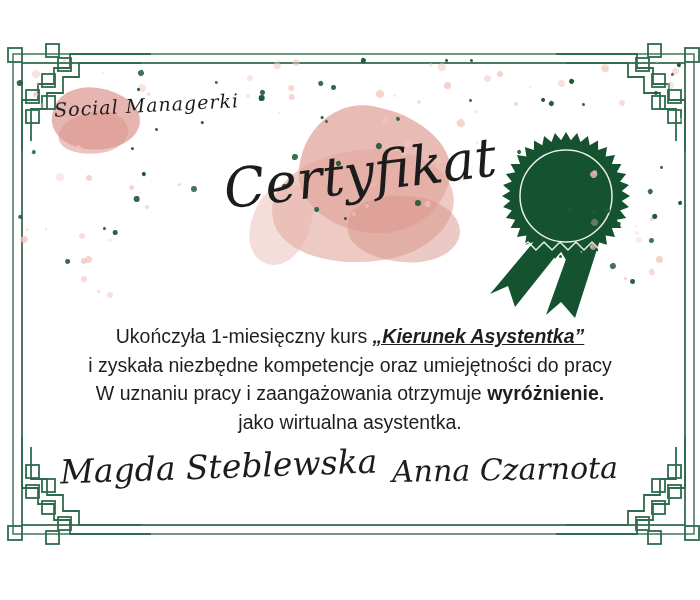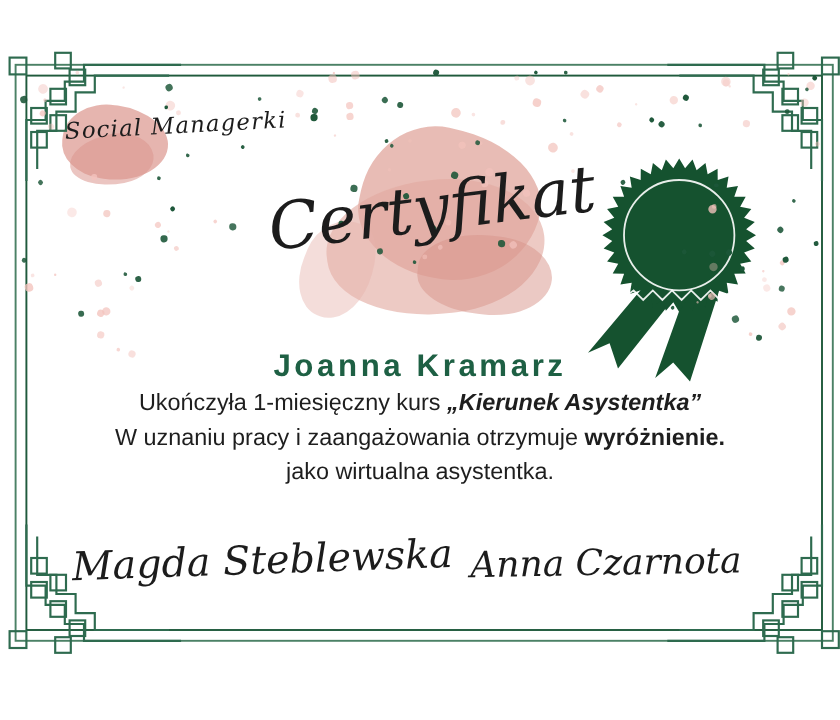--- a/index.html
+++ b/index.html
@@ -25,21 +25,21 @@
     transform:rotate(-7deg);z-index:5;
   }
   #recipient-name{
     top:289px;left:0;width:700px;text-align:center;
     font-size:26px;font-weight:bold;color:#1e6044;letter-spacing:3px;z-index:5;
   }
   #body-text{
     top:322px;left:0;width:700px;text-align:center;
     font-size:19.5px;line-height:28.5px;color:#1e1e1e;z-index:5;
   }
-  .course{font-weight:bold;font-style:italic;}
+  .course{font-weight:bold;font-style:italic;text-decoration:underline;}
   .bold{font-weight:bold;}
   .signature{z-index:5;}
   #signature-left{top:448px;left:60px;width:260px;text-align:center;font-size:33px;transform:rotate(-2deg);}
   #signature-right{top:452px;left:390px;width:230px;text-align:center;font-size:30px;transform:rotate(-1deg);}
   svg{display:block;}
   #frame-svg,#badge-svg{position:absolute;top:0;left:0;z-index:2;pointer-events:none;}
   #confetti-layer{position:absolute;top:0;left:0;width:700px;height:600px;z-index:3;pointer-events:none;}
   .speck{position:absolute;}
 </style>
 </head>
@@ -228,26 +228,26 @@
       <div class="speck" style="left: 318.309px; top: 80.8702px; width: 5.45294px; height: 5.45294px; background: rgb(28, 86, 56); opacity: 0.866623; border-radius: 45% 55% 50% 50%; transform: rotate(49deg);"></div>
       <div class="speck" style="left: 609.629px; top: 262.533px; width: 5.90229px; height: 5.90229px; background: rgb(28, 86, 56); opacity: 0.827448; border-radius: 45% 55% 50% 50%; transform: rotate(64deg);"></div>
       <div class="speck" style="left: 200.684px; top: 120.874px; width: 2.5936px; height: 2.5936px; background: rgb(28, 86, 56); opacity: 0.941973; border-radius: 45% 55% 50% 50%; transform: rotate(43deg);"></div>
     </div>
 
   <div class="abs script" id="logo-text">Social Managerki</div>
 
 
   <div class="abs script" id="certificate-title">Certyfikat</div>
 
-  <div class="abs" id="recipient-name">Joanna Kramarz</div>
 
   <div class="abs" id="body-text">
     <div>
       <span>Ukończyła 1-miesięczny kurs </span><span class="course">„Kierunek Asystentka”</span>
     </div>
+    <div>i zyskała niezbędne kompetencje oraz umiejętności do pracy</div>
     <div>
       <span>W uznaniu pracy i zaangażowania otrzymuje </span><span class="bold">wyróżnienie.</span>
     </div>
     <div>jako wirtualna asystentka.</div>
   </div>
 
   <div class="abs script signature" id="signature-left">Magda Steblewska</div>
 
   <div class="abs script signature" id="signature-right">Anna Czarnota</div>
 

